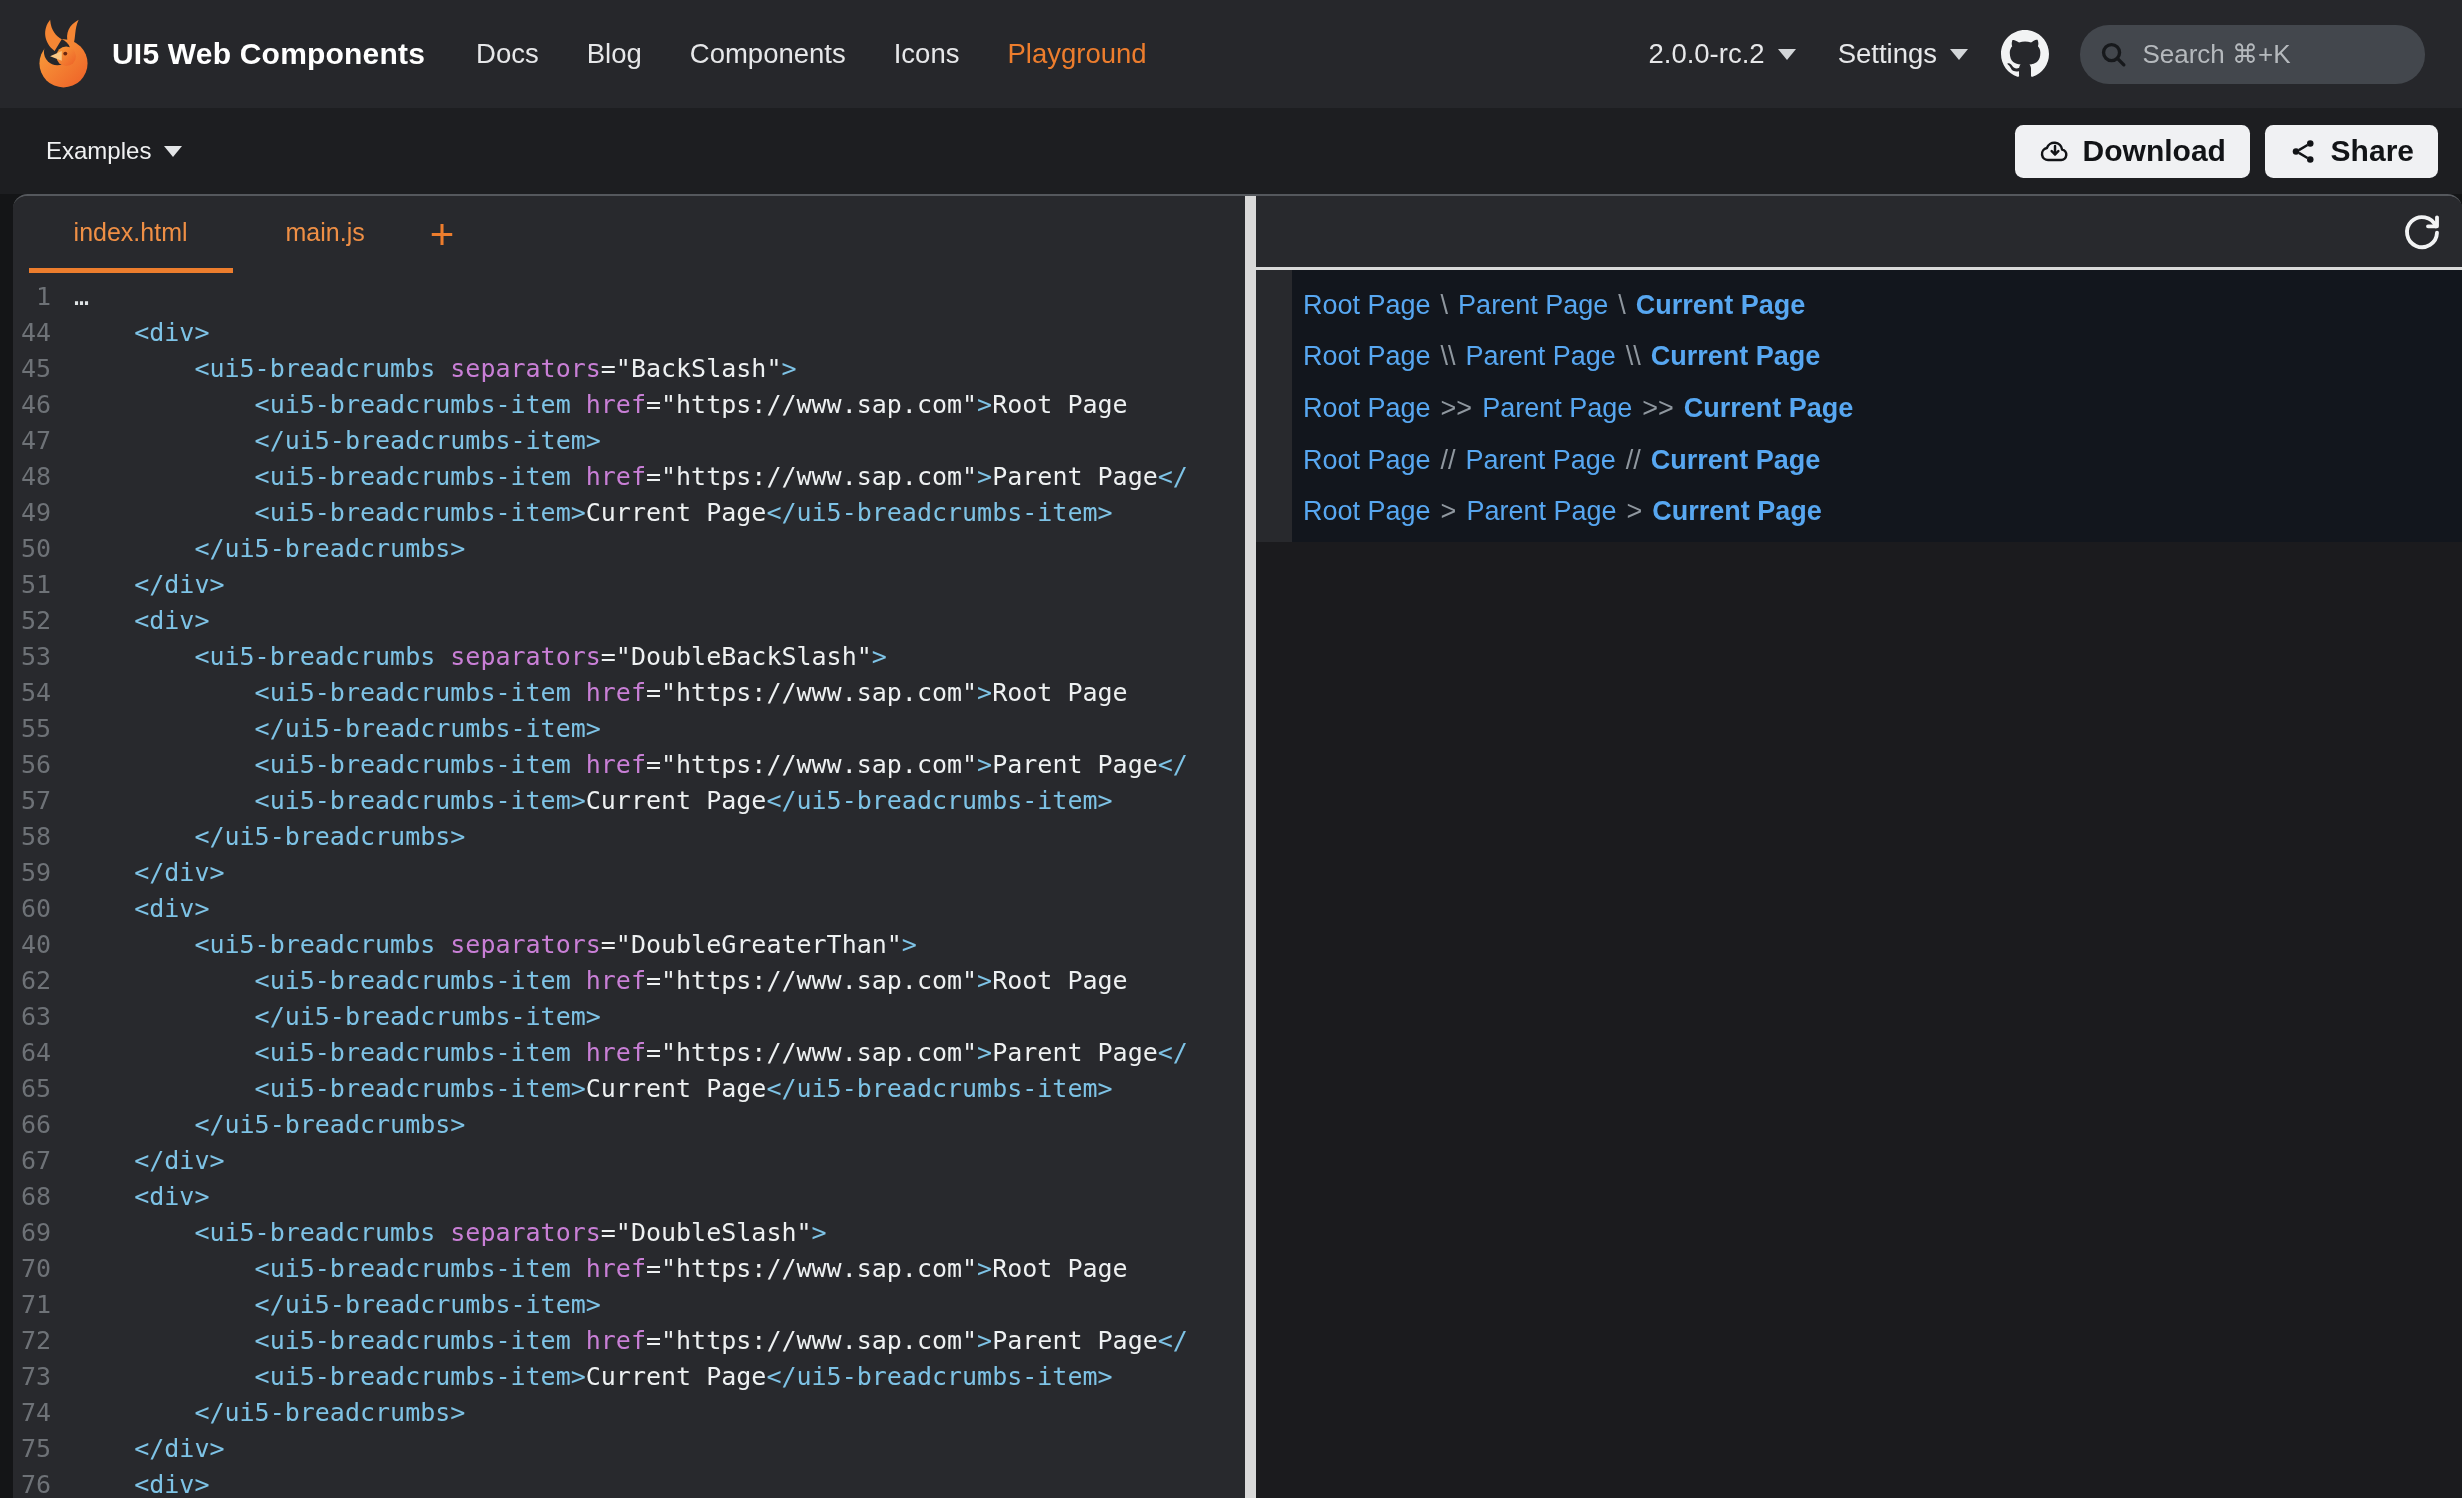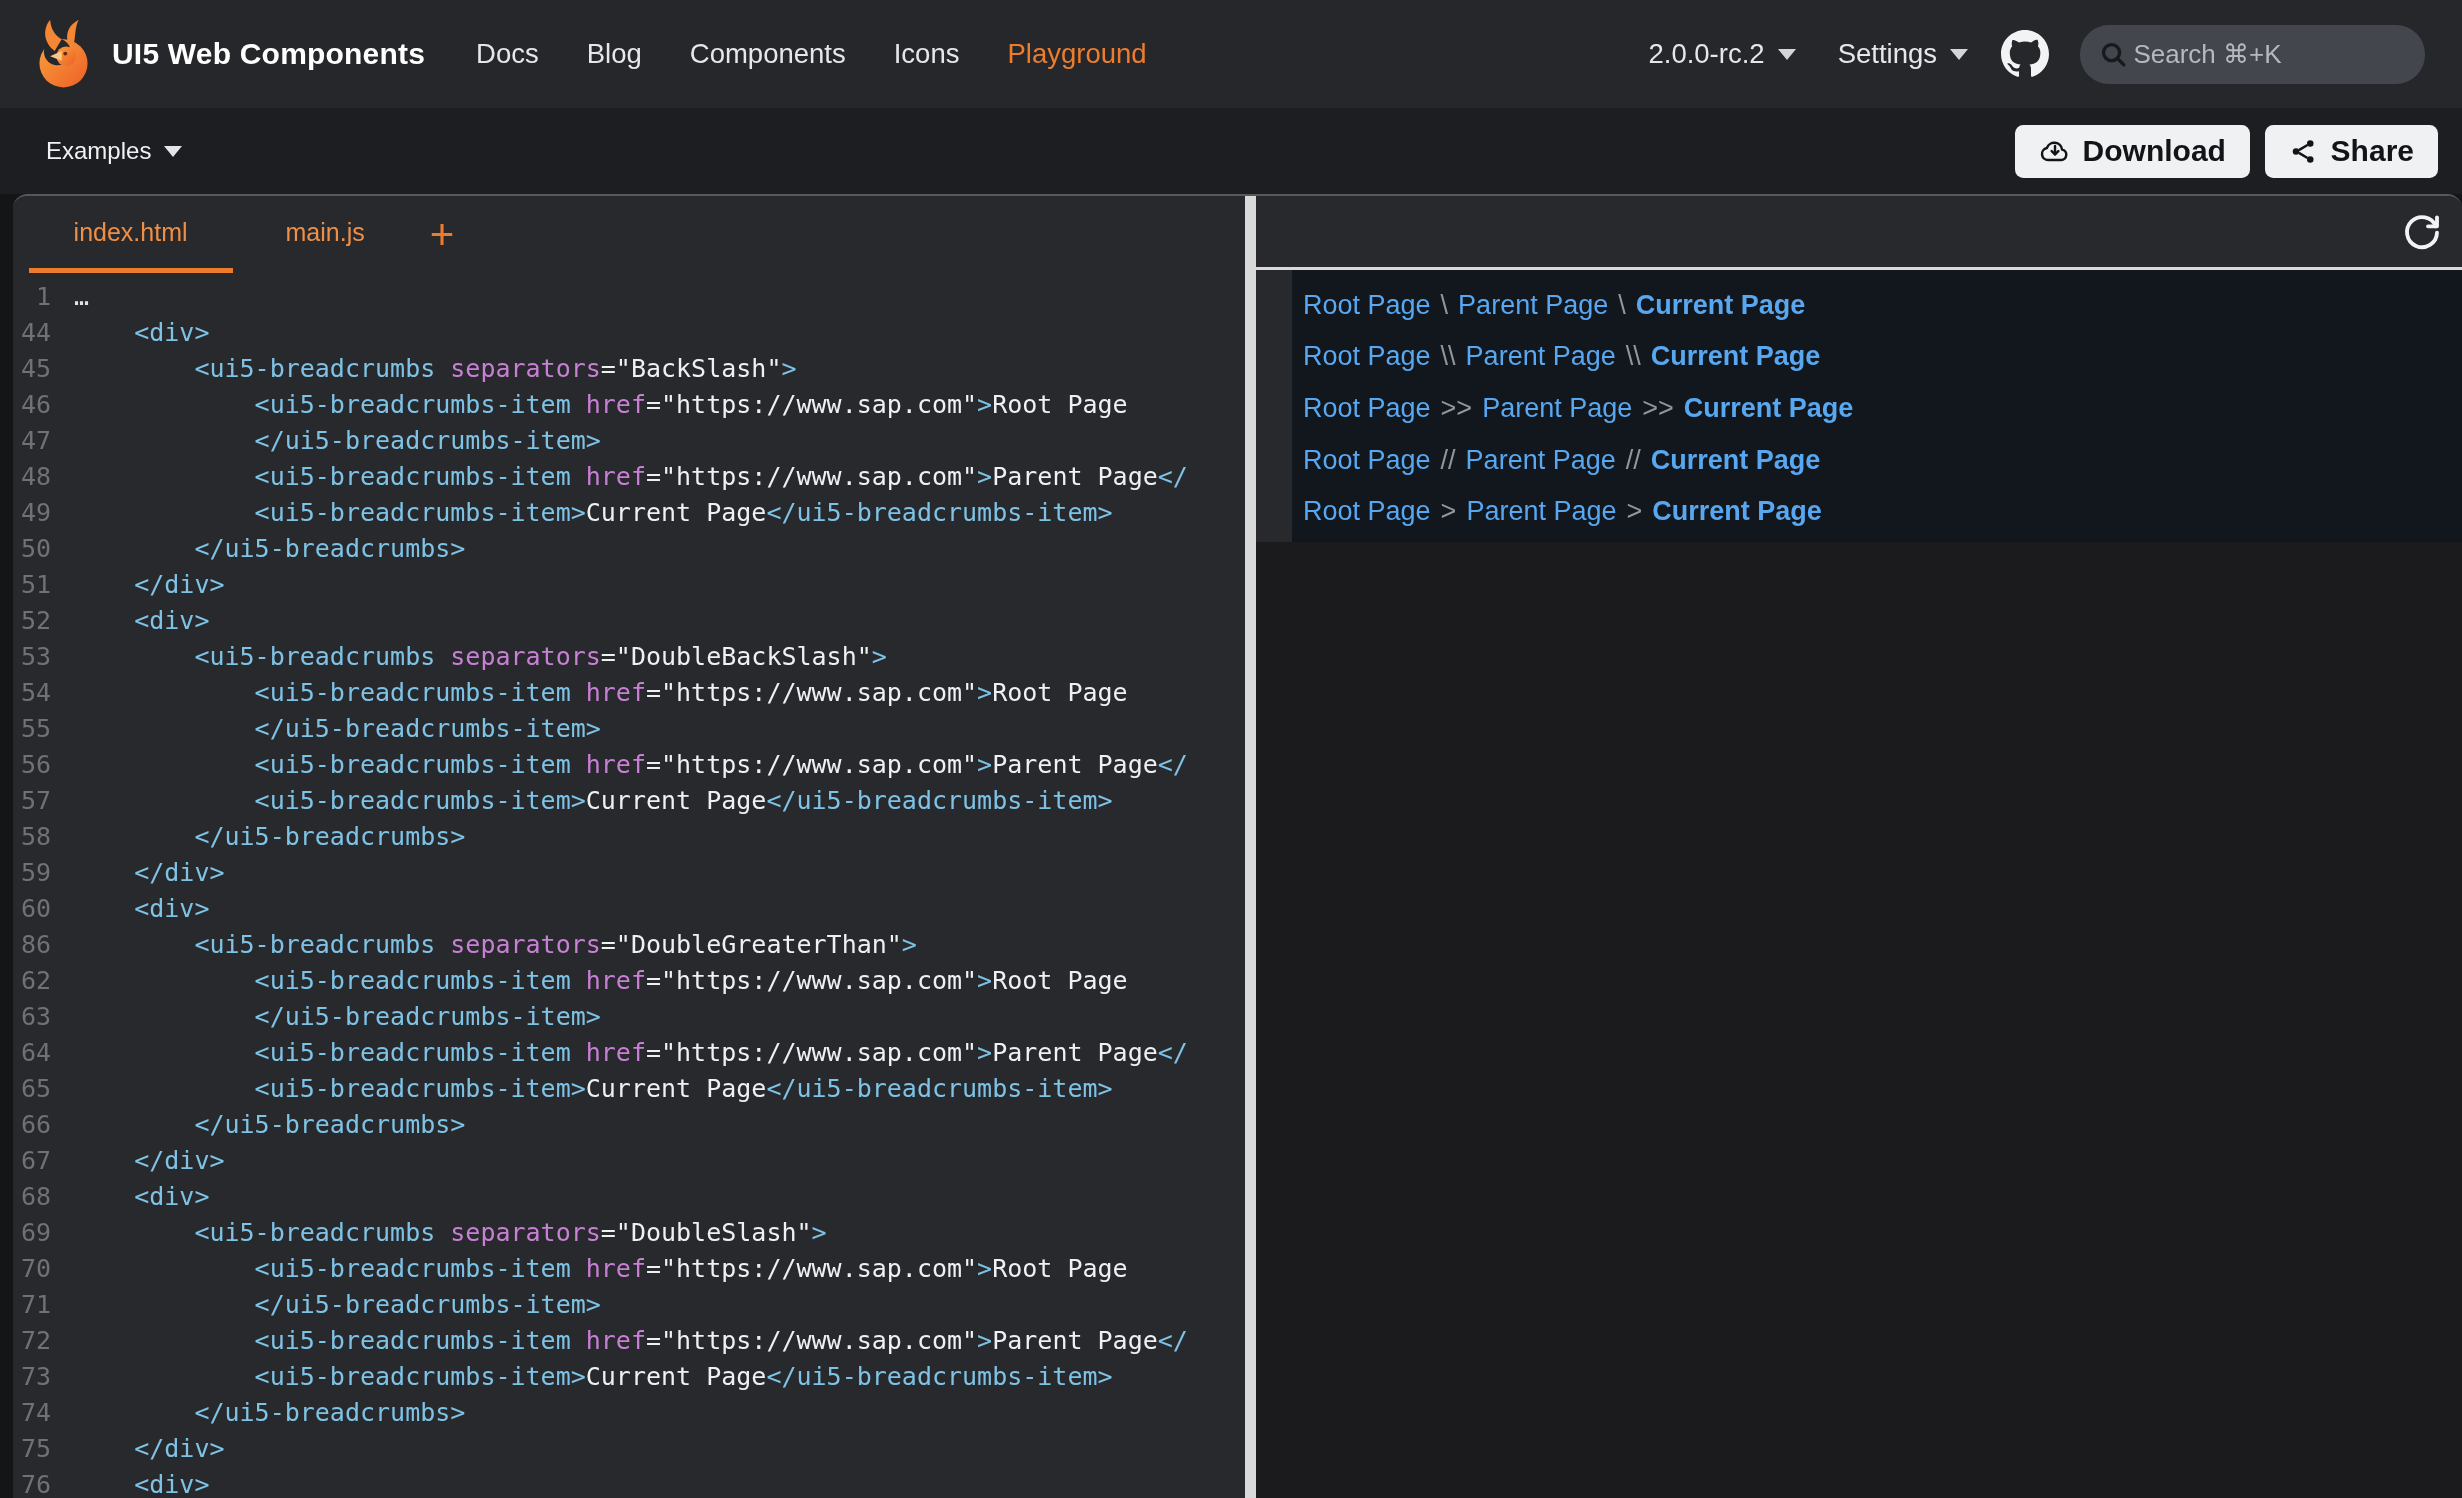--- a/index.html
+++ b/index.html
@@ -25,21 +25,21 @@
   .nav-link.active{color:var(--accent);}
   .nav-right{display:flex;align-items:center;}
   .nav-drop{display:inline-flex;align-items:center;color:var(--nav-text);font-size:27.5px;cursor:pointer;margin-left:42px;white-space:nowrap;}
   .caret{width:0;height:0;border-left:9.2px solid transparent;border-right:9.2px solid transparent;
          border-top:11px solid #d3d6d9;margin-left:13px;display:inline-block;}
   .gh{width:48px;height:48px;margin-left:33px;cursor:pointer;display:inline-flex;}
   .search{width:345px;height:59px;background:var(--search-bg);border-radius:29px;margin-left:31px;
           display:flex;align-items:center;padding:0 18.4px;cursor:text;}
   .search svg{flex:0 0 auto;}
   .search input{background:transparent;border:none;outline:none;color:#e8eaec;font-size:26px;
-                margin-left:4px;width:100%;font-family:"Liberation Sans",sans-serif;}
+                margin-left:13px;width:100%;font-family:"Liberation Sans",sans-serif;}
   .search input::placeholder{color:#b5b9bd;}
 
   
   .toolbar{height:86px;background:var(--toolbar-bg);display:flex;align-items:center;
            justify-content:space-between;padding:0 24px 0 46px;flex:0 0 auto;}
   .examples{display:inline-flex;align-items:center;color:#f0f1f2;font-size:24px;cursor:pointer;}
   .examples .caret{border-top-color:#e3e5e7;}
   .toolbar-actions{display:flex;align-items:center;gap:14.7px;}
   .btn{display:inline-flex;align-items:center;justify-content:center;gap:13px;height:53px;
        background:var(--btn-bg);color:var(--btn-text);border:none;border-radius:8.3px;
@@ -188,21 +188,21 @@
             <div class="code-line"><span class="ln">51</span><span class="src"><span class="tok-tag">    &lt;/div&gt;</span></span></div>
             <div class="code-line"><span class="ln">52</span><span class="src"><span class="tok-tag">    &lt;div&gt;</span></span></div>
             <div class="code-line"><span class="ln">53</span><span class="src"><span class="tok-tag">        &lt;ui5-breadcrumbs </span><span class="tok-attr">separators</span><span class="tok-plain">="DoubleBackSlash"</span><span class="tok-tag">&gt;</span></span></div>
             <div class="code-line"><span class="ln">54</span><span class="src"><span class="tok-tag">            &lt;ui5-breadcrumbs-item </span><span class="tok-attr">href</span><span class="tok-plain">="https://www.sap.com"</span><span class="tok-tag">&gt;</span><span class="tok-plain">Root Page</span></span></div>
             <div class="code-line"><span class="ln">55</span><span class="src"><span class="tok-tag">            &lt;/ui5-breadcrumbs-item&gt;</span></span></div>
             <div class="code-line"><span class="ln">56</span><span class="src"><span class="tok-tag">            &lt;ui5-breadcrumbs-item </span><span class="tok-attr">href</span><span class="tok-plain">="https://www.sap.com"</span><span class="tok-tag">&gt;</span><span class="tok-plain">Parent Page</span><span class="tok-tag">&lt;/</span></span></div>
             <div class="code-line"><span class="ln">57</span><span class="src"><span class="tok-tag">            &lt;ui5-breadcrumbs-item&gt;</span><span class="tok-plain">Current Page</span><span class="tok-tag">&lt;/ui5-breadcrumbs-item&gt;</span></span></div>
             <div class="code-line"><span class="ln">58</span><span class="src"><span class="tok-tag">        &lt;/ui5-breadcrumbs&gt;</span></span></div>
             <div class="code-line"><span class="ln">59</span><span class="src"><span class="tok-tag">    &lt;/div&gt;</span></span></div>
             <div class="code-line"><span class="ln">60</span><span class="src"><span class="tok-tag">    &lt;div&gt;</span></span></div>
-            <div class="code-line"><span class="ln">86</span><span class="src"><span class="tok-tag">        &lt;ui5-breadcrumbs </span><span class="tok-attr">separators</span><span class="tok-plain">="DoubleGreaterThan"</span><span class="tok-tag">&gt;</span></span></div>
+            <div class="code-line"><span class="ln">40</span><span class="src"><span class="tok-tag">        &lt;ui5-breadcrumbs </span><span class="tok-attr">separators</span><span class="tok-plain">="DoubleGreaterThan"</span><span class="tok-tag">&gt;</span></span></div>
             <div class="code-line"><span class="ln">62</span><span class="src"><span class="tok-tag">            &lt;ui5-breadcrumbs-item </span><span class="tok-attr">href</span><span class="tok-plain">="https://www.sap.com"</span><span class="tok-tag">&gt;</span><span class="tok-plain">Root Page</span></span></div>
             <div class="code-line"><span class="ln">63</span><span class="src"><span class="tok-tag">            &lt;/ui5-breadcrumbs-item&gt;</span></span></div>
             <div class="code-line"><span class="ln">64</span><span class="src"><span class="tok-tag">            &lt;ui5-breadcrumbs-item </span><span class="tok-attr">href</span><span class="tok-plain">="https://www.sap.com"</span><span class="tok-tag">&gt;</span><span class="tok-plain">Parent Page</span><span class="tok-tag">&lt;/</span></span></div>
             <div class="code-line"><span class="ln">65</span><span class="src"><span class="tok-tag">            &lt;ui5-breadcrumbs-item&gt;</span><span class="tok-plain">Current Page</span><span class="tok-tag">&lt;/ui5-breadcrumbs-item&gt;</span></span></div>
             <div class="code-line"><span class="ln">66</span><span class="src"><span class="tok-tag">        &lt;/ui5-breadcrumbs&gt;</span></span></div>
             <div class="code-line"><span class="ln">67</span><span class="src"><span class="tok-tag">    &lt;/div&gt;</span></span></div>
             <div class="code-line"><span class="ln">68</span><span class="src"><span class="tok-tag">    &lt;div&gt;</span></span></div>
             <div class="code-line"><span class="ln">69</span><span class="src"><span class="tok-tag">        &lt;ui5-breadcrumbs </span><span class="tok-attr">separators</span><span class="tok-plain">="DoubleSlash"</span><span class="tok-tag">&gt;</span></span></div>
             <div class="code-line"><span class="ln">70</span><span class="src"><span class="tok-tag">            &lt;ui5-breadcrumbs-item </span><span class="tok-attr">href</span><span class="tok-plain">="https://www.sap.com"</span><span class="tok-tag">&gt;</span><span class="tok-plain">Root Page</span></span></div>
             <div class="code-line"><span class="ln">71</span><span class="src"><span class="tok-tag">            &lt;/ui5-breadcrumbs-item&gt;</span></span></div>

